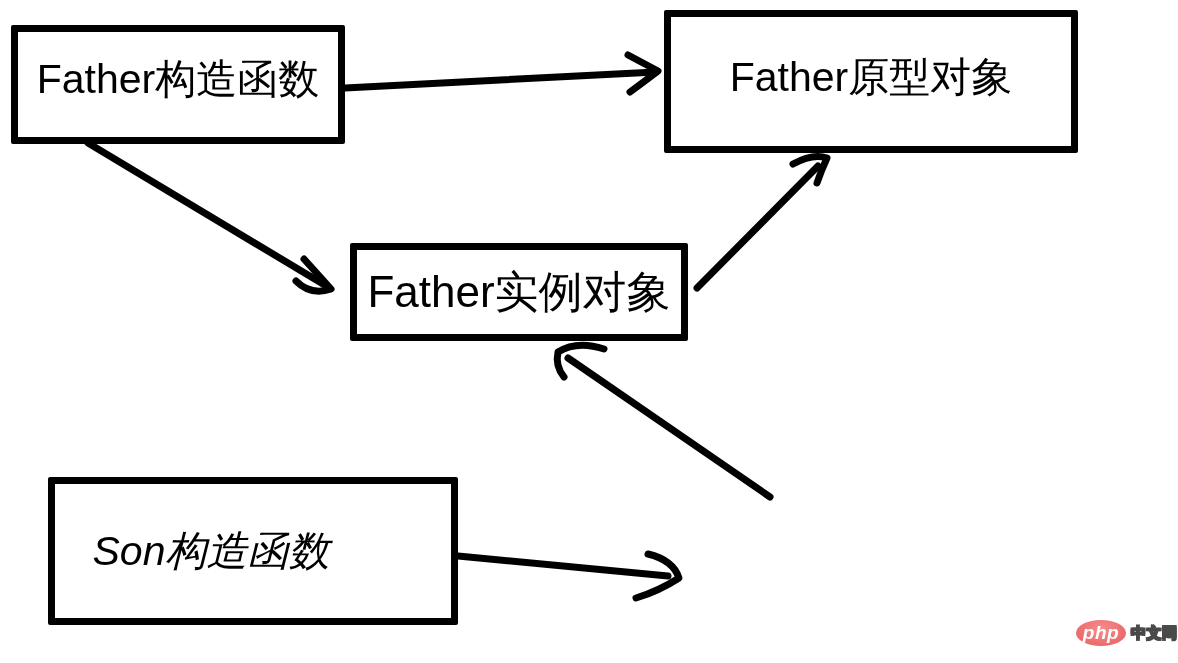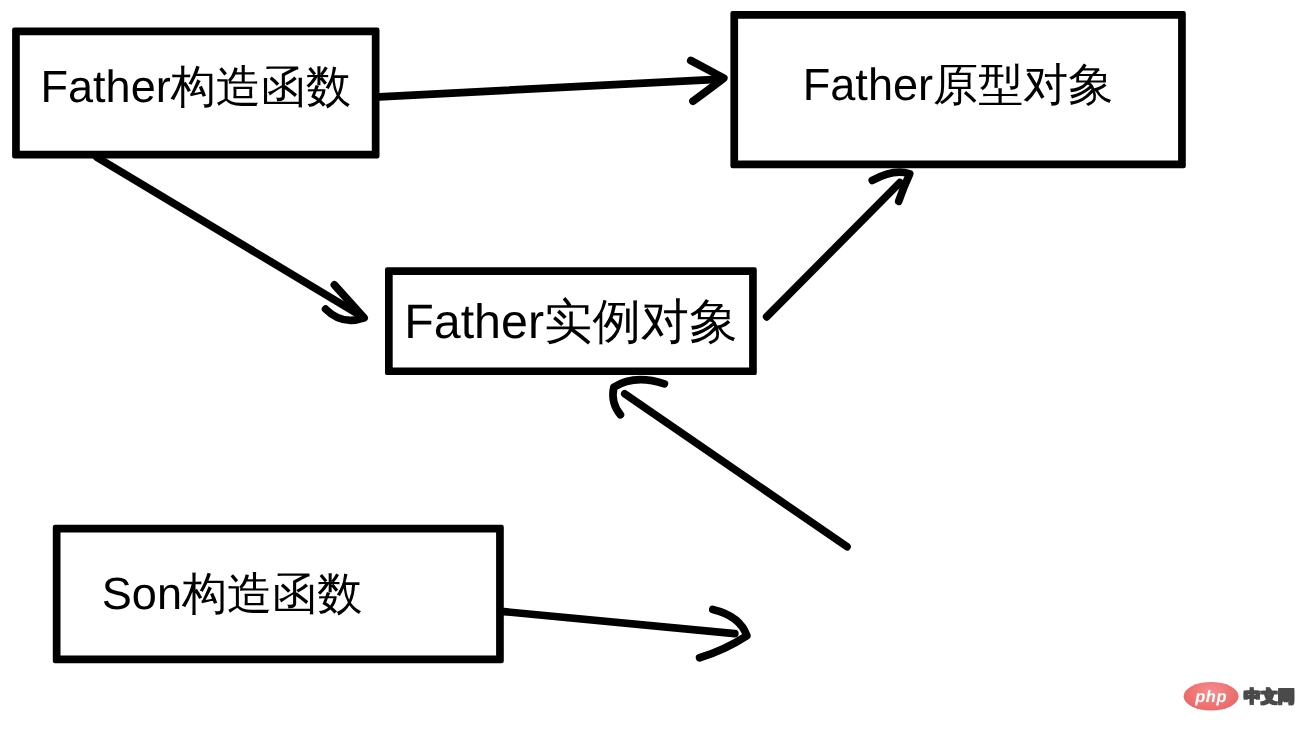--- a/index.html
+++ b/index.html
@@ -38,42 +38,42 @@
     align-items: center;
     justify-content: center;
     font-size: 41px;
     color: #000000;
     white-space: nowrap;
     z-index: 2;
   }
   #node-father-constructor { left: 11px;  top: 25px;  width: 334px; height: 119px; padding-bottom: 10px; }
   #node-father-prototype   { left: 664px; top: 10px;  width: 414px; height: 143px; padding-bottom: 8px; }
   #node-father-instance    { left: 350px; top: 243px; width: 338px; height: 98px;  font-size: 44px; }
-  #node-son-constructor    { left: 48px;  top: 477px; width: 410px; height: 126px; padding-right: 84px; }
+  #node-son-constructor    { left: 48px;  top: 477px; width: 410px; height: 148px; padding-right: 84px; font-style: italic; }
   #node-son-prototype      { left: 682px; top: 500px; width: 480px; height: 156px; padding-left: 36px; }
   .watermark {
     position: absolute;
     left: 1076px;
     top: 620px;
     display: flex;
     align-items: center;
     gap: 5px;
     z-index: 3;
   }
   .php-ellipse {
     width: 50px;
     height: 26px;
     border-radius: 50% / 50%;
     background: radial-gradient(ellipse at 50% 35%, #f58f8f 0%, #ec6a6a 70%, #e55f5f 100%);
     display: flex;
     align-items: center;
     justify-content: center;
     font-style: italic;
     font-weight: bold;
-    font-size: 15px;
+    font-size: 19px;
     color: #ffffff;
     letter-spacing: 0.5px;
   }
   .site-name {
     font-size: 15px;
     font-weight: bold;
     color: #000000;
     letter-spacing: 0.5px;
     -webkit-text-stroke: 1px #4a4a4a;
     text-shadow:

